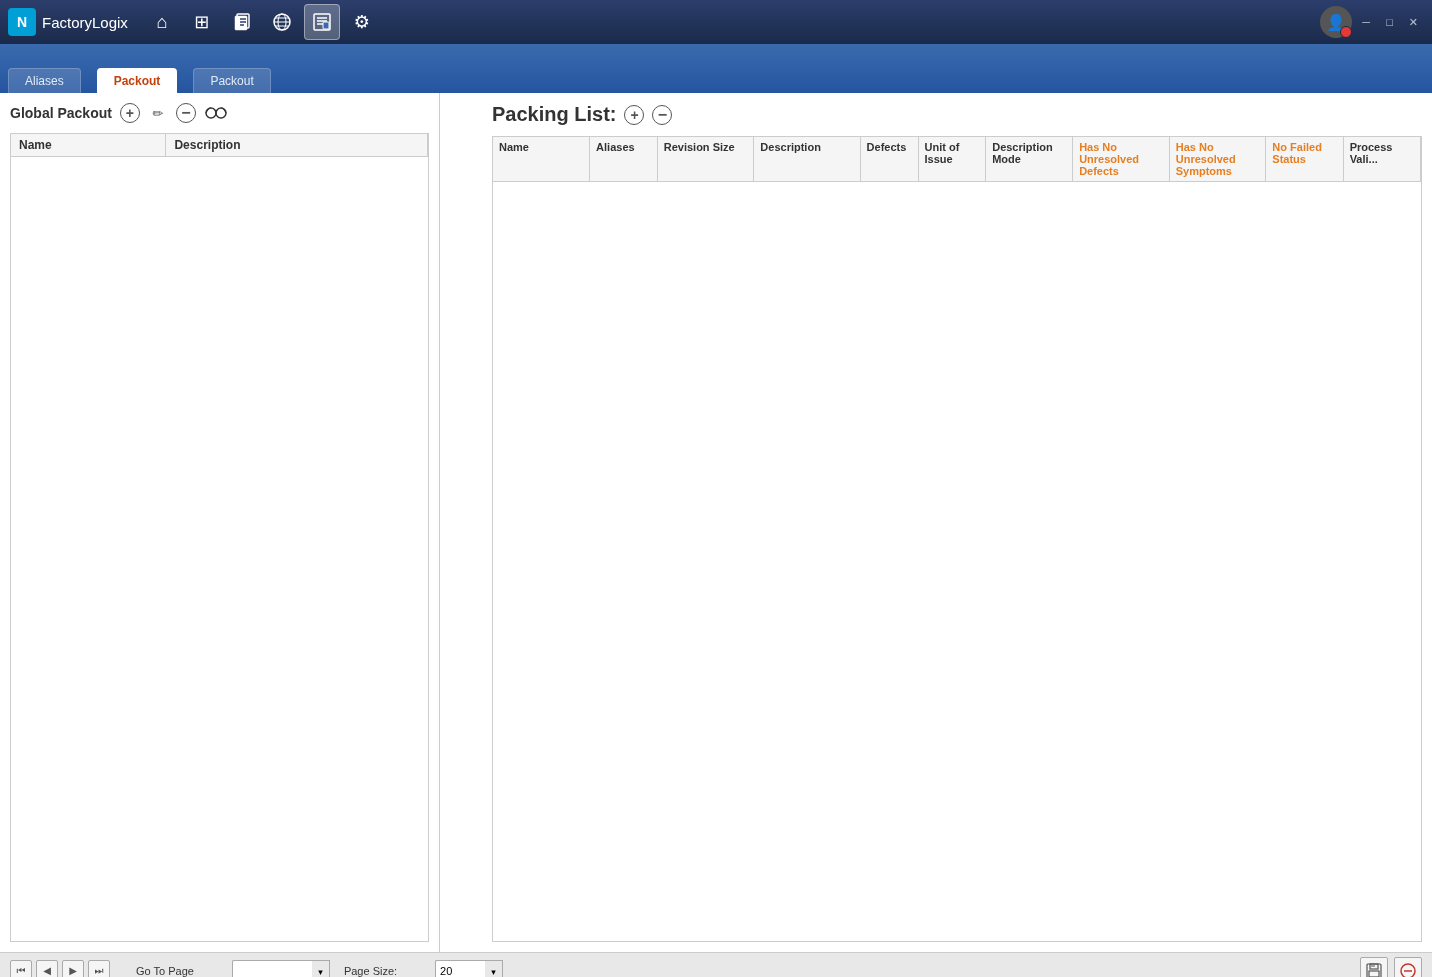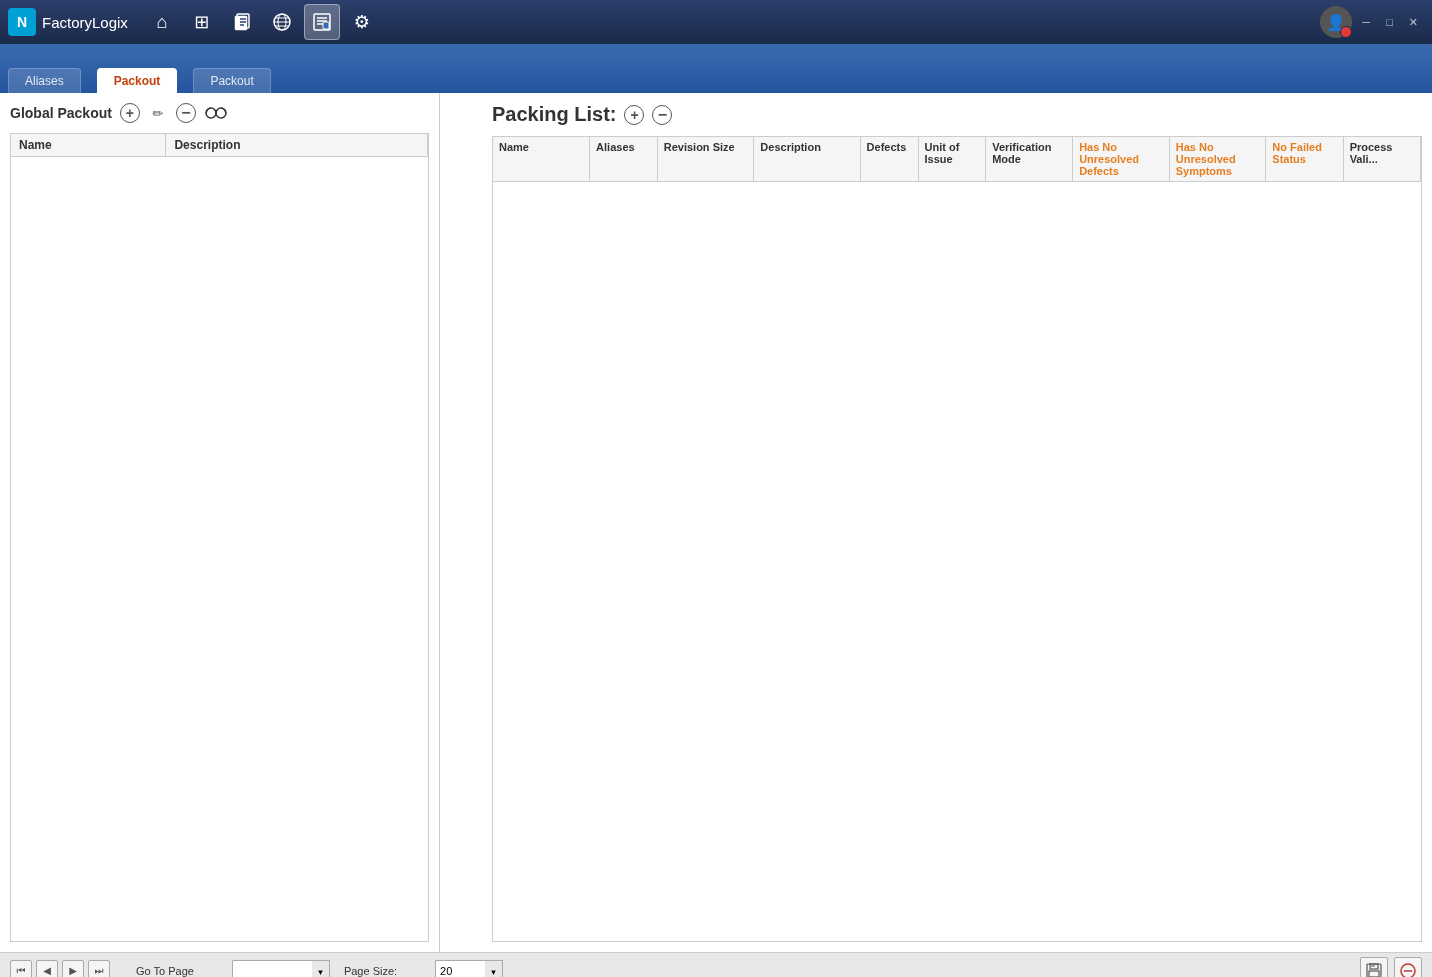--- a/index.html
+++ b/index.html
@@ -409,21 +409,21 @@
       <div class="right-table">
         <table>
           <thead>
             <tr>
               <th style="width:10%">Name</th>
               <th style="width:7%">Aliases</th>
               <th style="width:10%">Revision Size</th>
               <th style="width:11%">Description</th>
               <th style="width:6%">Defects</th>
               <th style="width:7%">Unit of Issue</th>
-              <th style="width:9%">Verification Mode</th>
+              <th style="width:9%">Description Mode</th>
               <th style="width:10%" class="orange">Has No Unresolved Defects</th>
               <th style="width:10%" class="orange">Has No Unresolved Symptoms</th>
               <th style="width:8%" class="orange">No Failed Status</th>
               <th style="width:8%">Process Vali...</th>
             </tr>
           </thead>
           <tbody>
           </tbody>
         </table>
       </div>

